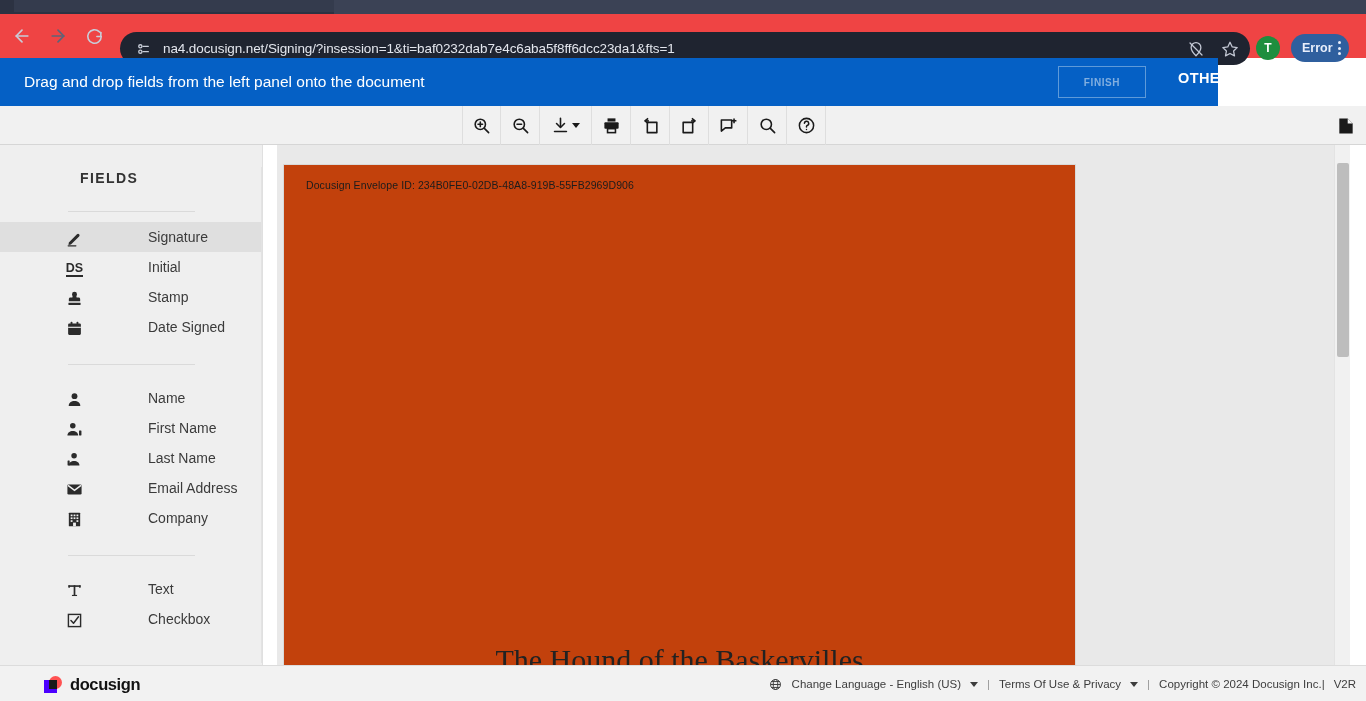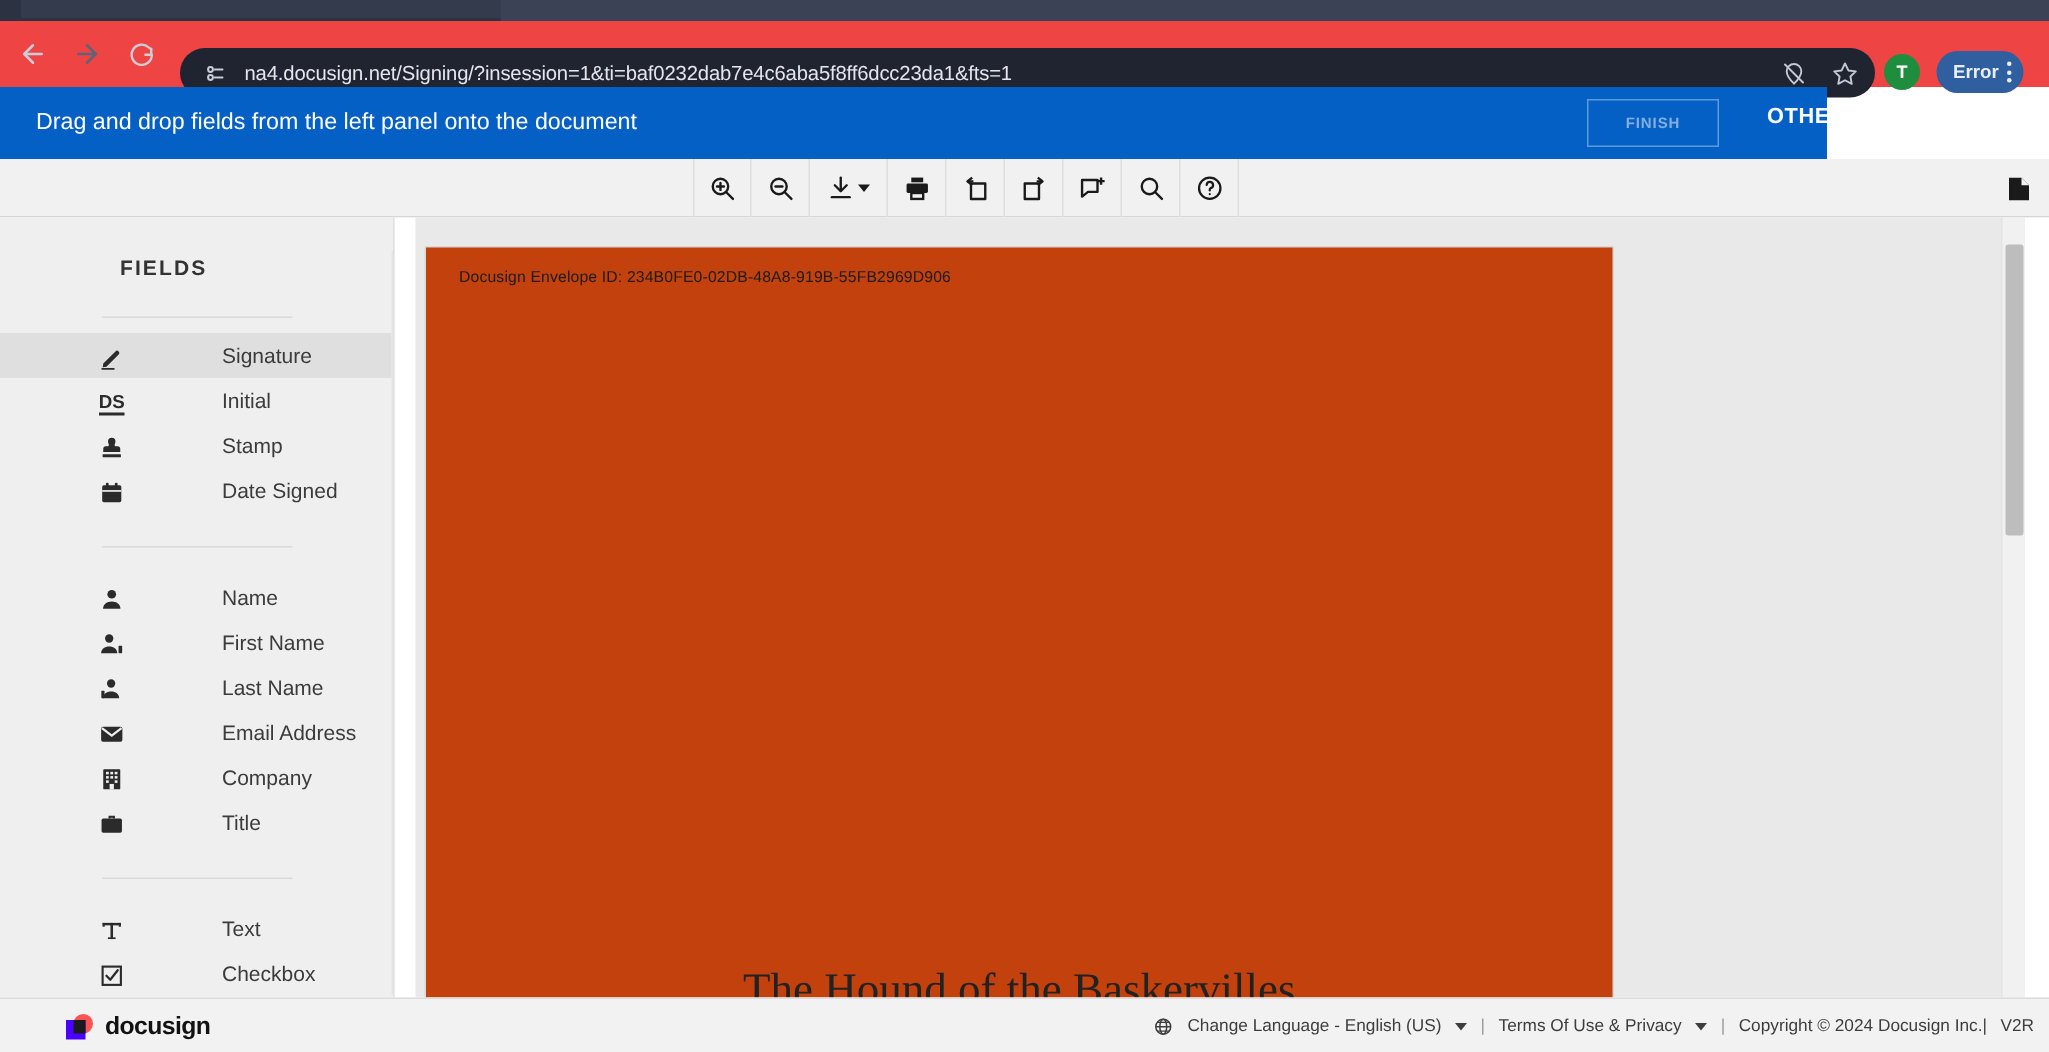--- a/index.html
+++ b/index.html
@@ -590,29 +590,20 @@
                 <rect x="14.8" y="9" width="2.6" height="2.4"></rect>
                 <rect x="6.6" y="13" width="2.6" height="2.4"></rect>
                 <rect x="14.8" y="13" width="2.6" height="2.4"></rect>
                 <rect x="10" y="16.4" width="4" height="5.1"></rect>
               </g>
             </svg>
         </span>
         <span class="field-label">Company</span>
       </div>
 
-      <div class="field-item">
-        <span class="field-icon">
-          <svg width="17" height="17" viewBox="0 0 24 24" fill="currentColor">
-              <path d="M9 4h6v2.6h-2V5.8h-2v.8H9z"></path>
-              <rect x="2.4" y="6.6" width="19.2" height="13.4" rx="1.6"></rect>
-            </svg>
-        </span>
-        <span class="field-label">Title</span>
-      </div>
 
       <div class="divider" style="margin-top:22px;margin-bottom:18px;"></div>
 
       <div class="field-item">
         <span class="field-icon">
           <svg width="17" height="17" viewBox="0 0 24 24" fill="currentColor">
               <rect x="3.4" y="4.6" width="17.2" height="2.3"></rect>
               <rect x="10.8" y="4.6" width="2.4" height="15"></rect>
               <rect x="8.4" y="18.2" width="7.2" height="1.6"></rect>
               <rect x="3.4" y="4.6" width="2" height="3.6"></rect>

